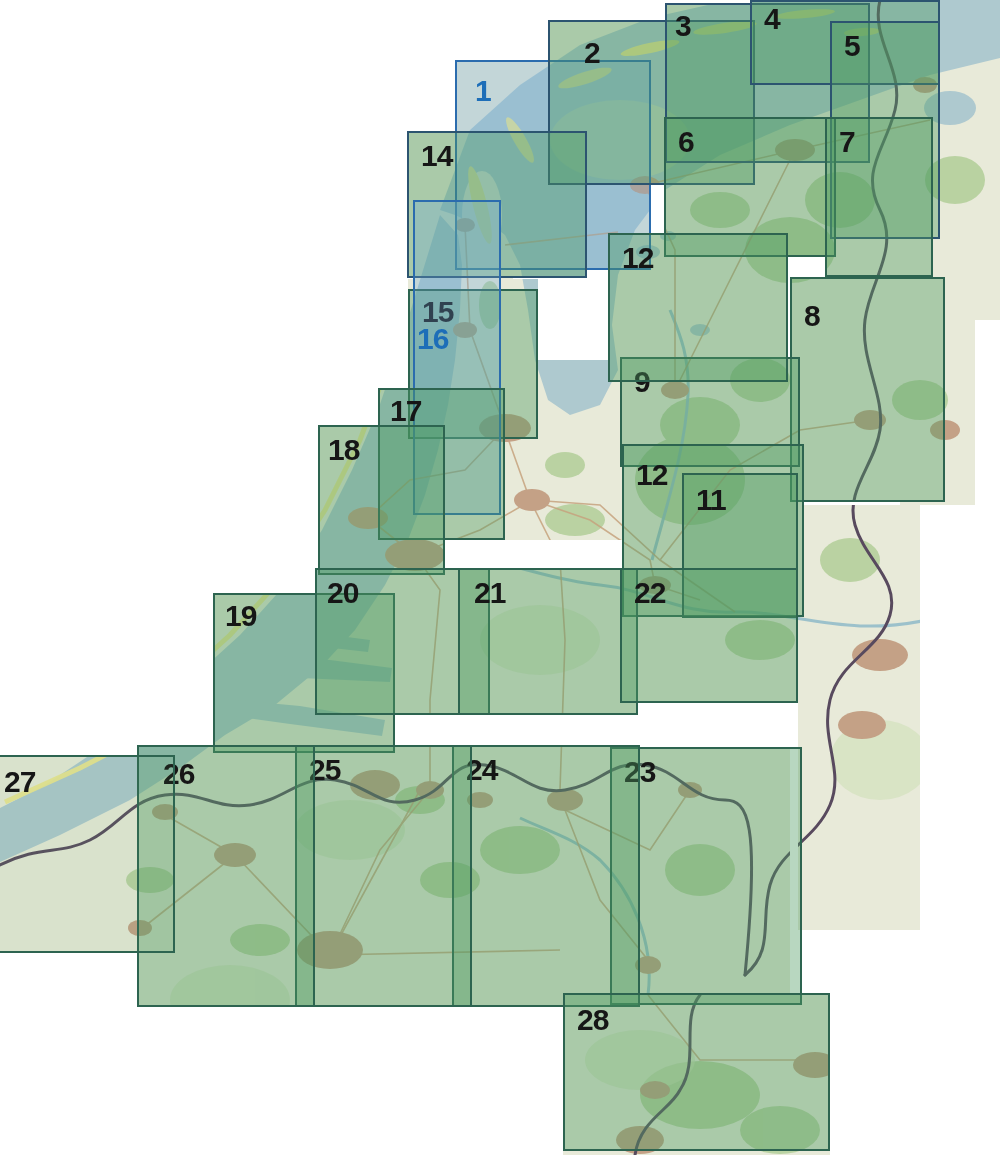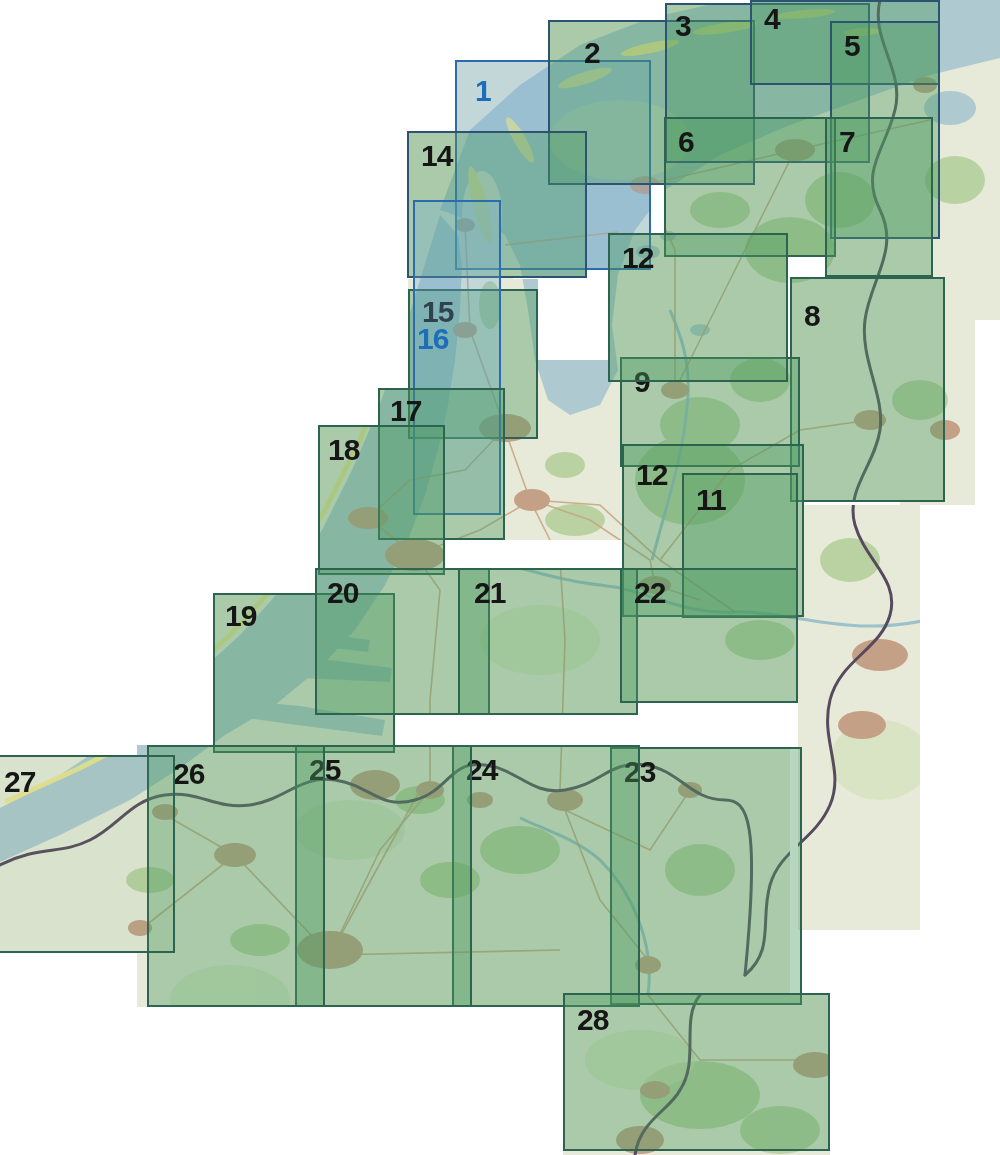--- a/index.html
+++ b/index.html
@@ -276,21 +276,21 @@
       </div>
       <div class="sheet land" style="left: 610px; top: 747px; width: 192px; height: 258px;">
         <span class="sheet-label" style="left: 12px; top: 8px;">23</span>
       </div>
       <div class="sheet land" style="left: 452px; top: 745px; width: 188px; height: 262px;">
         <span class="sheet-label" style="left: 12px; top: 8px;">24</span>
       </div>
       <div class="sheet land" style="left: 295px; top: 745px; width: 177px; height: 262px;">
         <span class="sheet-label" style="left: 12px; top: 8px;">25</span>
       </div>
-      <div class="sheet land" style="left: 147px; top: 745px; width: 178px; height: 262px;">
+      <div class="sheet land" style="left: 137px; top: 745px; width: 178px; height: 262px;">
         <span class="sheet-label" style="left: 24px; top: 12px;">26</span>
       </div>
       <div class="sheet land" style="left: -18px; top: 755px; width: 193px; height: 198px; background: rgba(90, 160, 100, 0.1);">
         <span class="sheet-label" style="left: 20px; top: 10px;">27</span>
       </div>
       <div class="sheet land" style="left: 563px; top: 993px; width: 267px; height: 158px;">
         <span class="sheet-label" style="left: 12px; top: 10px;">28</span>
       </div>
     </div>
 

